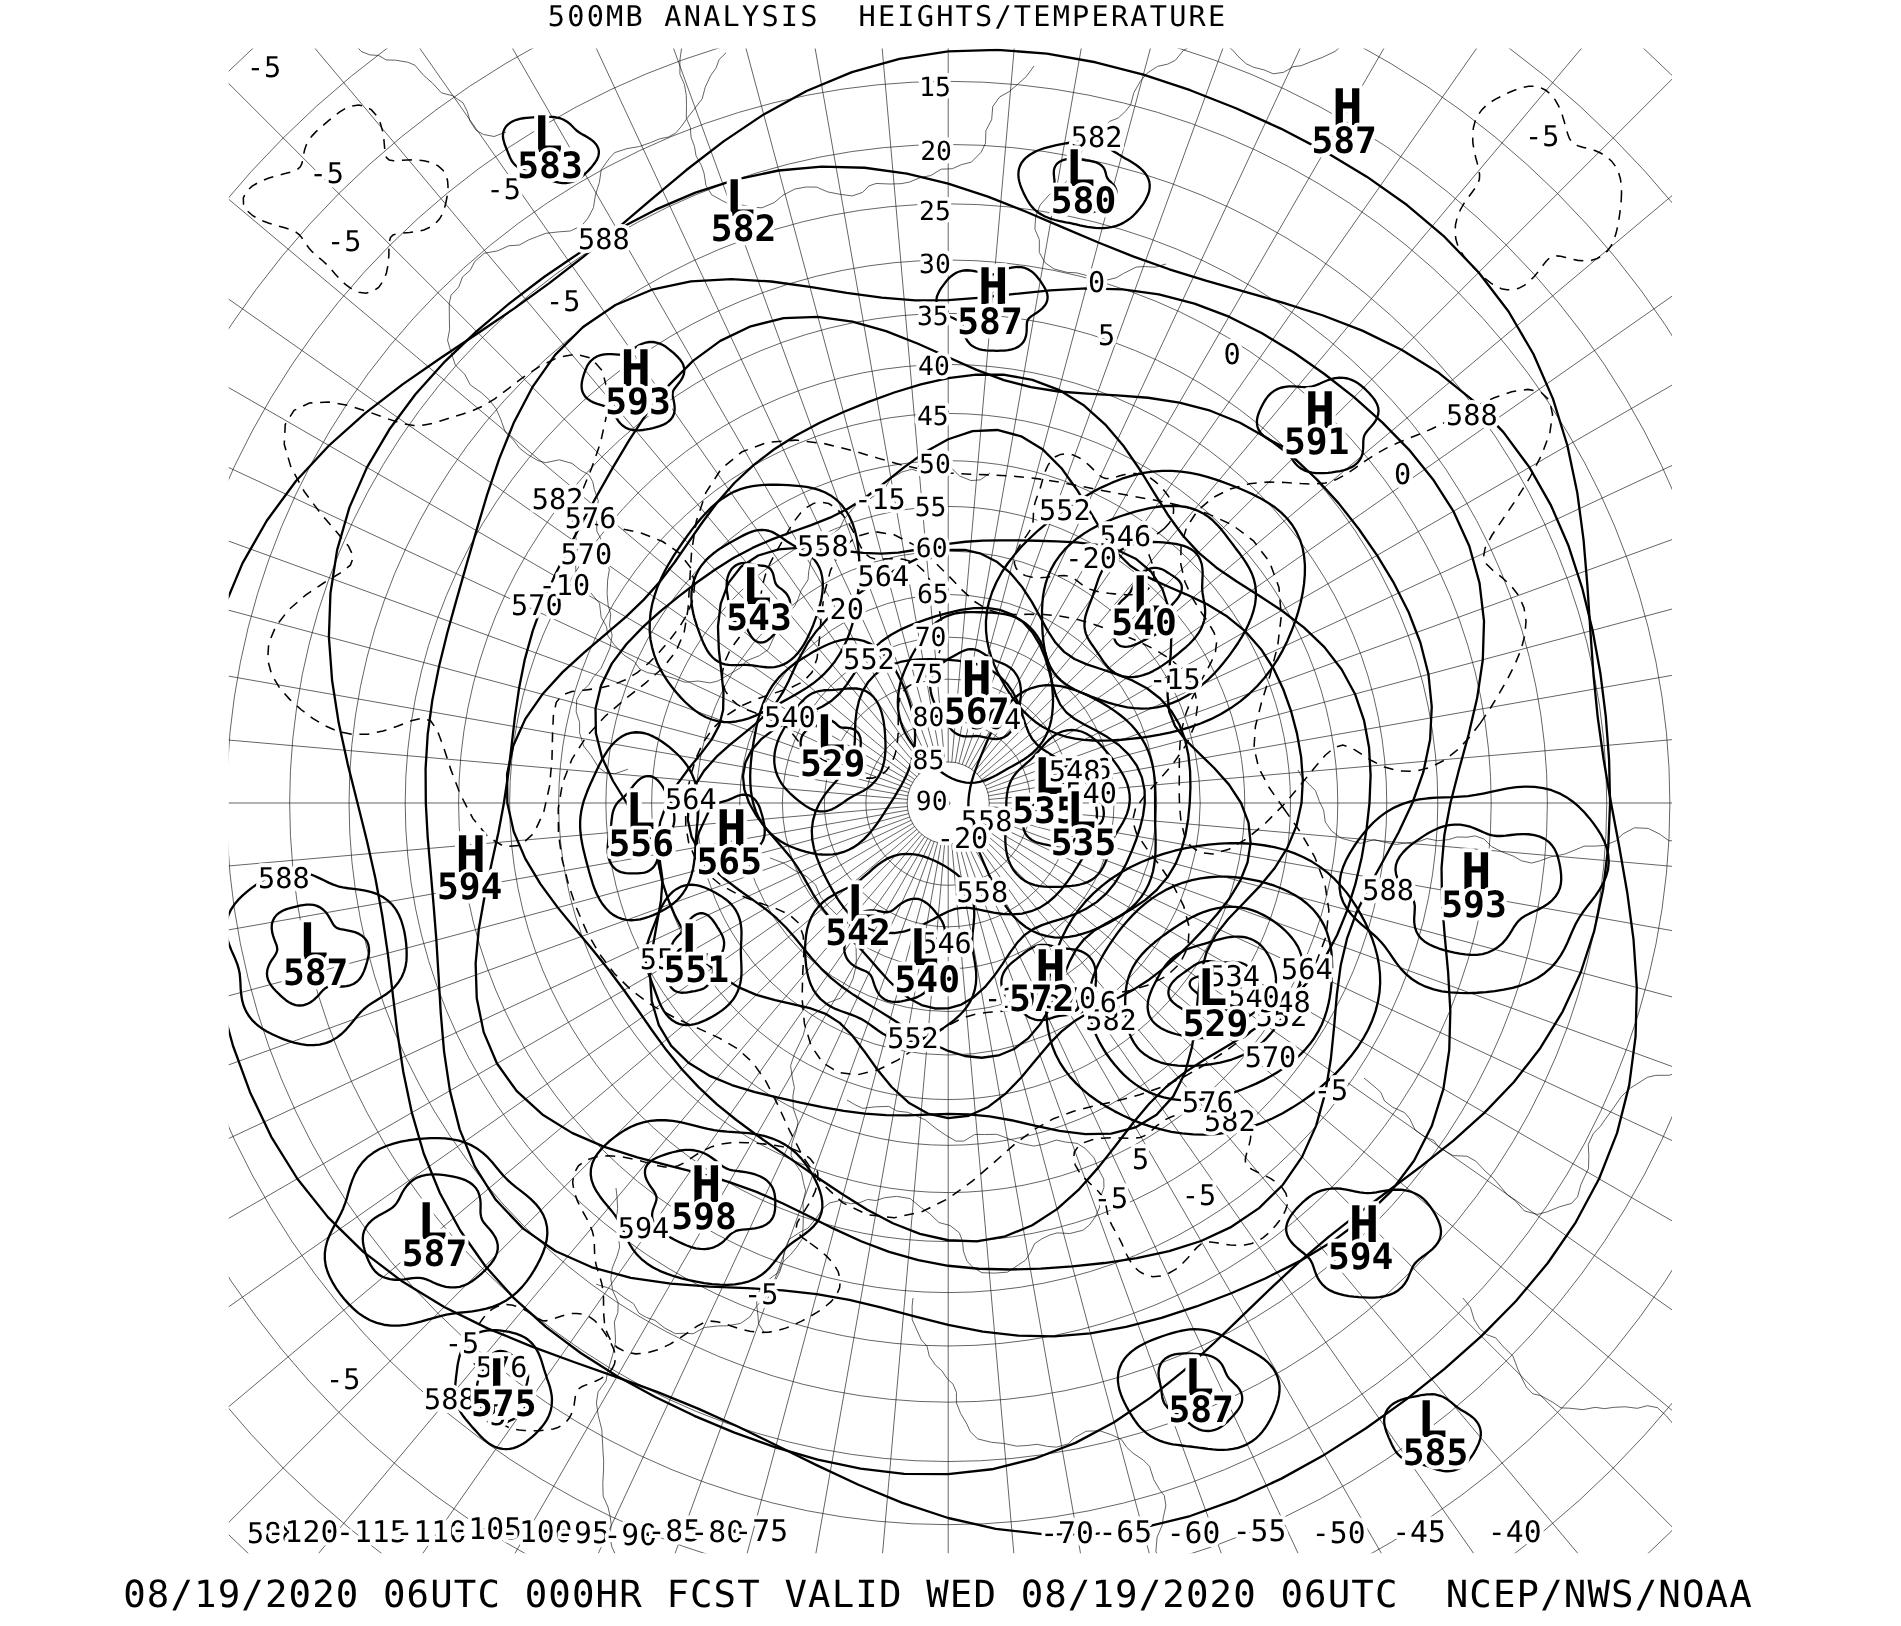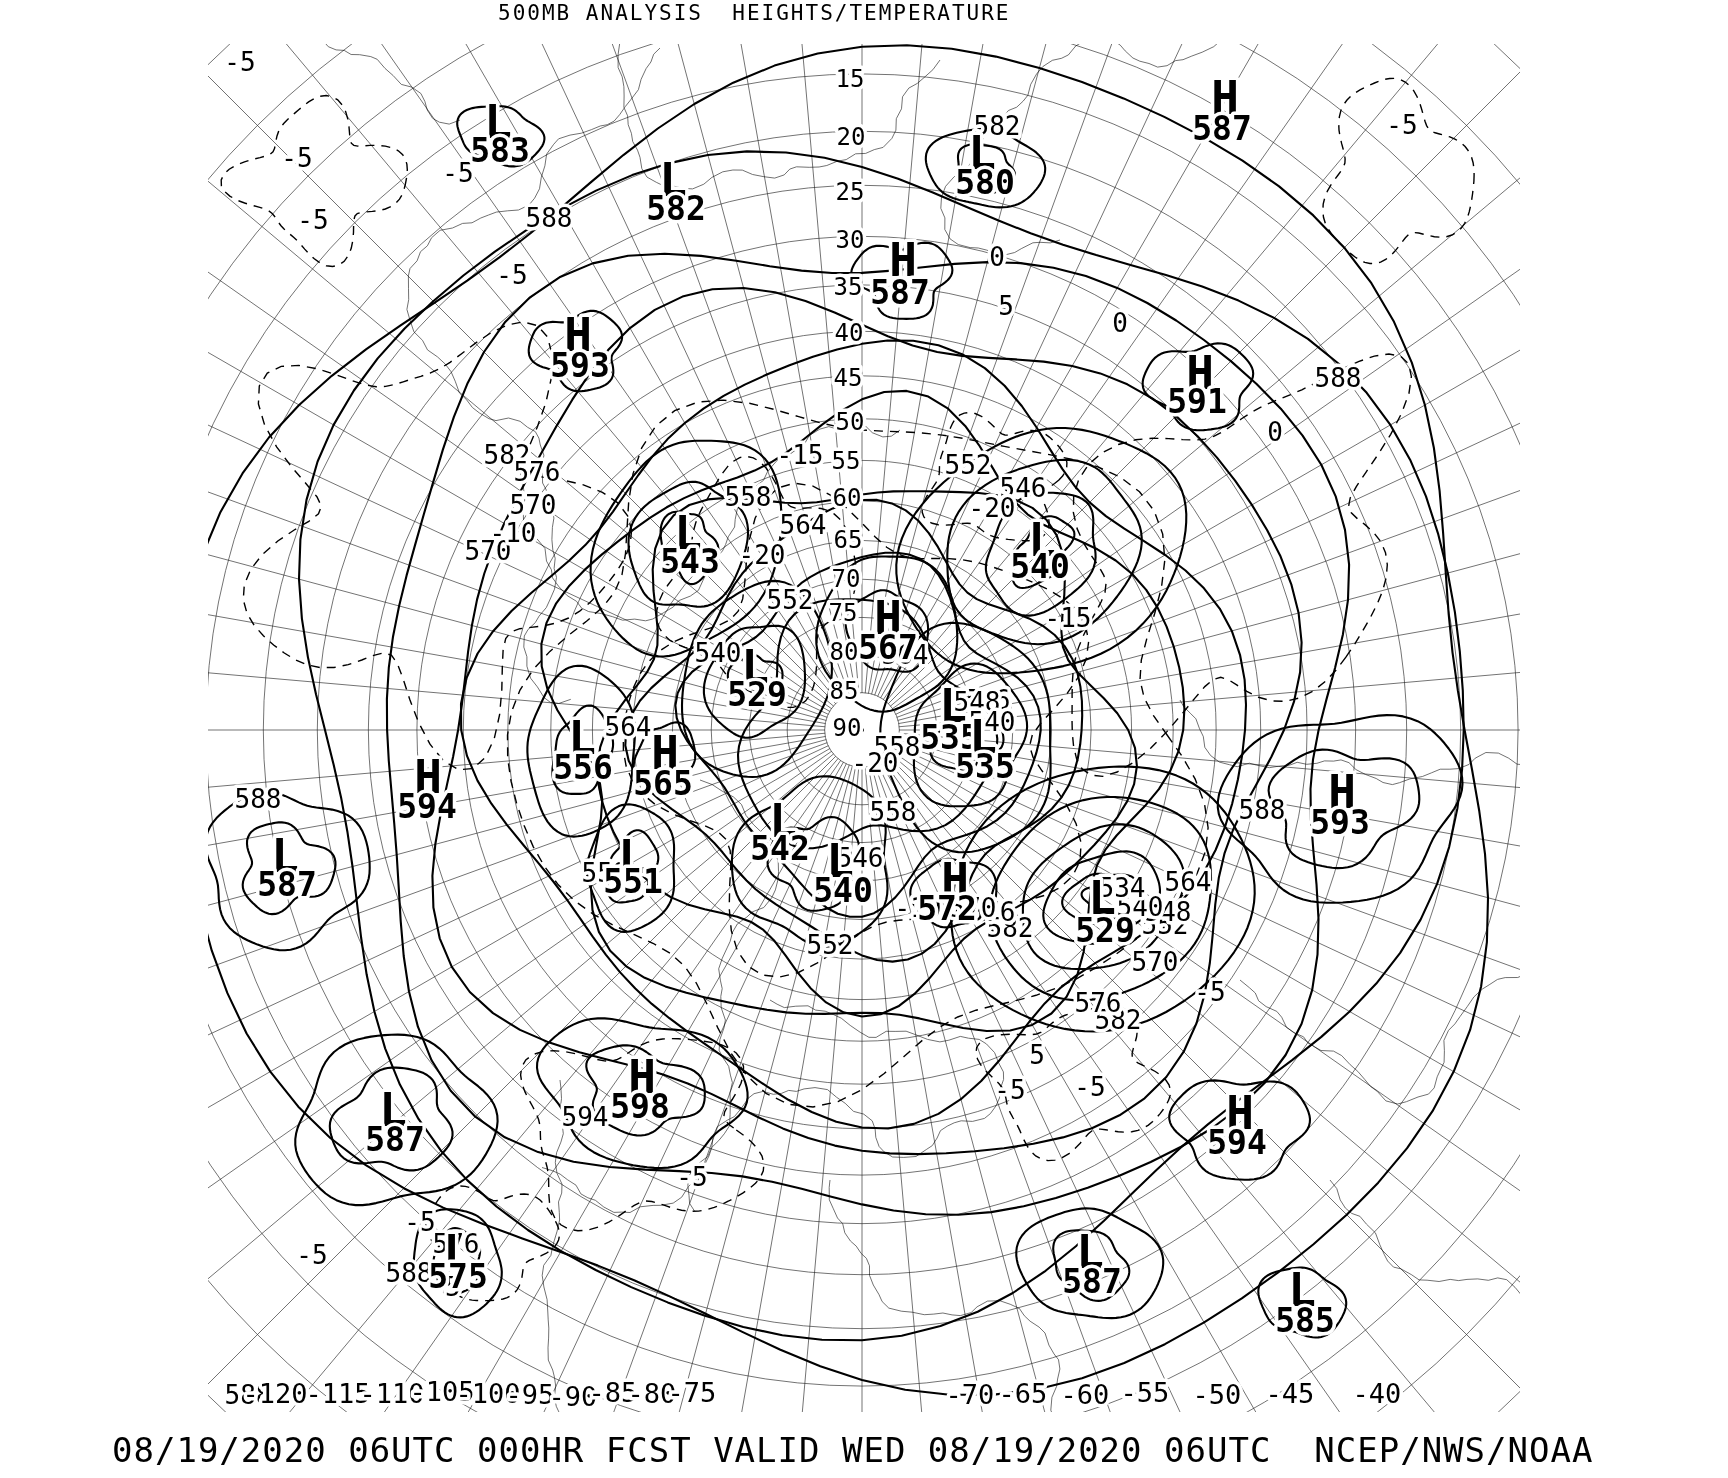--- a/index.html
+++ b/index.html
@@ -1,18 +1,18 @@
 <!DOCTYPE html>
 <html><head>
 <meta charset="utf-8">
 <style>
   html,body{margin:0;padding:0;background:#ffffff;}
   body{width:1728px;height:1478px;position:relative;overflow:hidden;
        font-family:"DejaVu Sans Mono", monospace;color:#000;}
-  .title{position:absolute;left:498px;top:1px;font-size:21px;letter-spacing:2px;
+  .title{position:absolute;left:498px;top:1px;font-size:26px;letter-spacing:2px;
          white-space:pre;color:#000;}
   .footer{position:absolute;left:112px;top:1430px;font-size:34px;letter-spacing:1px;
           white-space:pre;color:#000;}
   #map-wrap{position:absolute;left:0;top:0;width:1728px;height:1478px;}
   svg text{font-family:"DejaVu Sans Mono", monospace;}
   .halo{paint-order:stroke;stroke:#ffffff;stroke-width:7px;stroke-linejoin:round;}
 </style>
 </head>
 <body>
 

